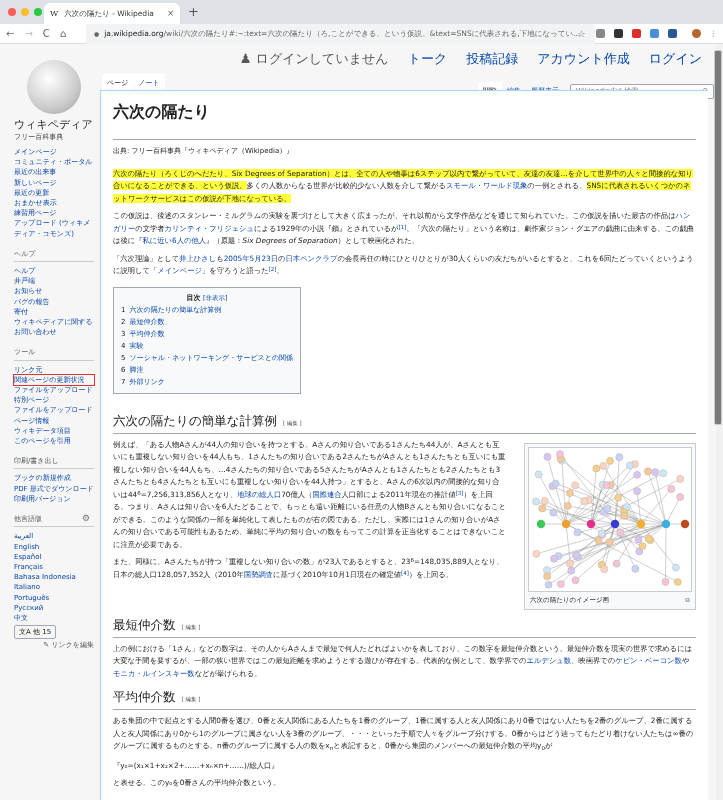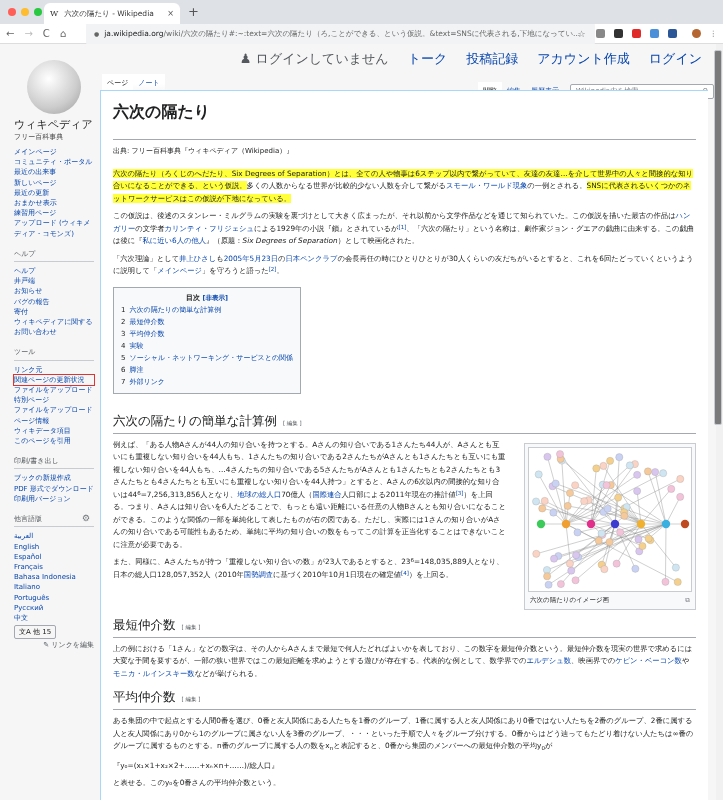--- a/index.html
+++ b/index.html
@@ -45,21 +45,21 @@
 .search{margin-left:6px;width:144px;height:15px;border:1px solid #a2a9b1;border-radius:2px;background:#fff;font-size:7px;color:#72777d;display:flex;align-items:center;padding:0 4px;justify-content:space-between}
 .content{position:absolute;left:100px;top:46px;width:608px;height:720px;background:#fff;border:1px solid #a7d7f9;border-right:none;padding:10px 12px;font-size:7.3px;line-height:12.5px;overflow:hidden}
 h1{font-family:"DejaVu Serif",serif;font-weight:bold;font-size:16px;line-height:22px;border-bottom:1px solid #a2a9b1;padding-bottom:16px}
 .from{font-size:7px;margin:5px 0 10px}
 p{margin-bottom:5px}
 .hi{background:#ffff3a}
 sup{font-size:5.5px;vertical-align:top;line-height:8px}
 sub{font-size:5.5px}
 .toc{display:inline-block;border:1px solid #a2a9b1;background:#f8f9fa;padding:4px 7px 5px;margin:4px 0 10px;font-size:7px;line-height:12px}
 .toc .tt{text-align:center;font-weight:bold}
-.toc .tt a{font-weight:bold;font-size:6.5px}
+.toc .tt a{font-weight:normal;font-size:6.5px}
 .toc .num{color:#202122;margin-right:4px}
 h2{font-family:"DejaVu Serif",serif;font-weight:normal;font-size:12.5px;line-height:18px;border-bottom:1px solid #a2a9b1;margin:8px 0 5px;padding-bottom:1px}
 h2 .ed{font-family:"DejaVu Sans",sans-serif;font-size:5.5px;color:#54595d;margin-left:6px}
 .thumb{float:right;margin:4px 0 6px 18px;width:172px;border:1px solid #c8ccd1;background:#f8f9fa;padding:3px}
 .thumb .img{height:145px;background:#fff;border:1px solid #c8ccd1}
 .thumb .cap{font-size:6.5px;line-height:10px;padding:3px 2px 1px;display:flex;justify-content:space-between}
 </style>
 </head>
 <body>
 

